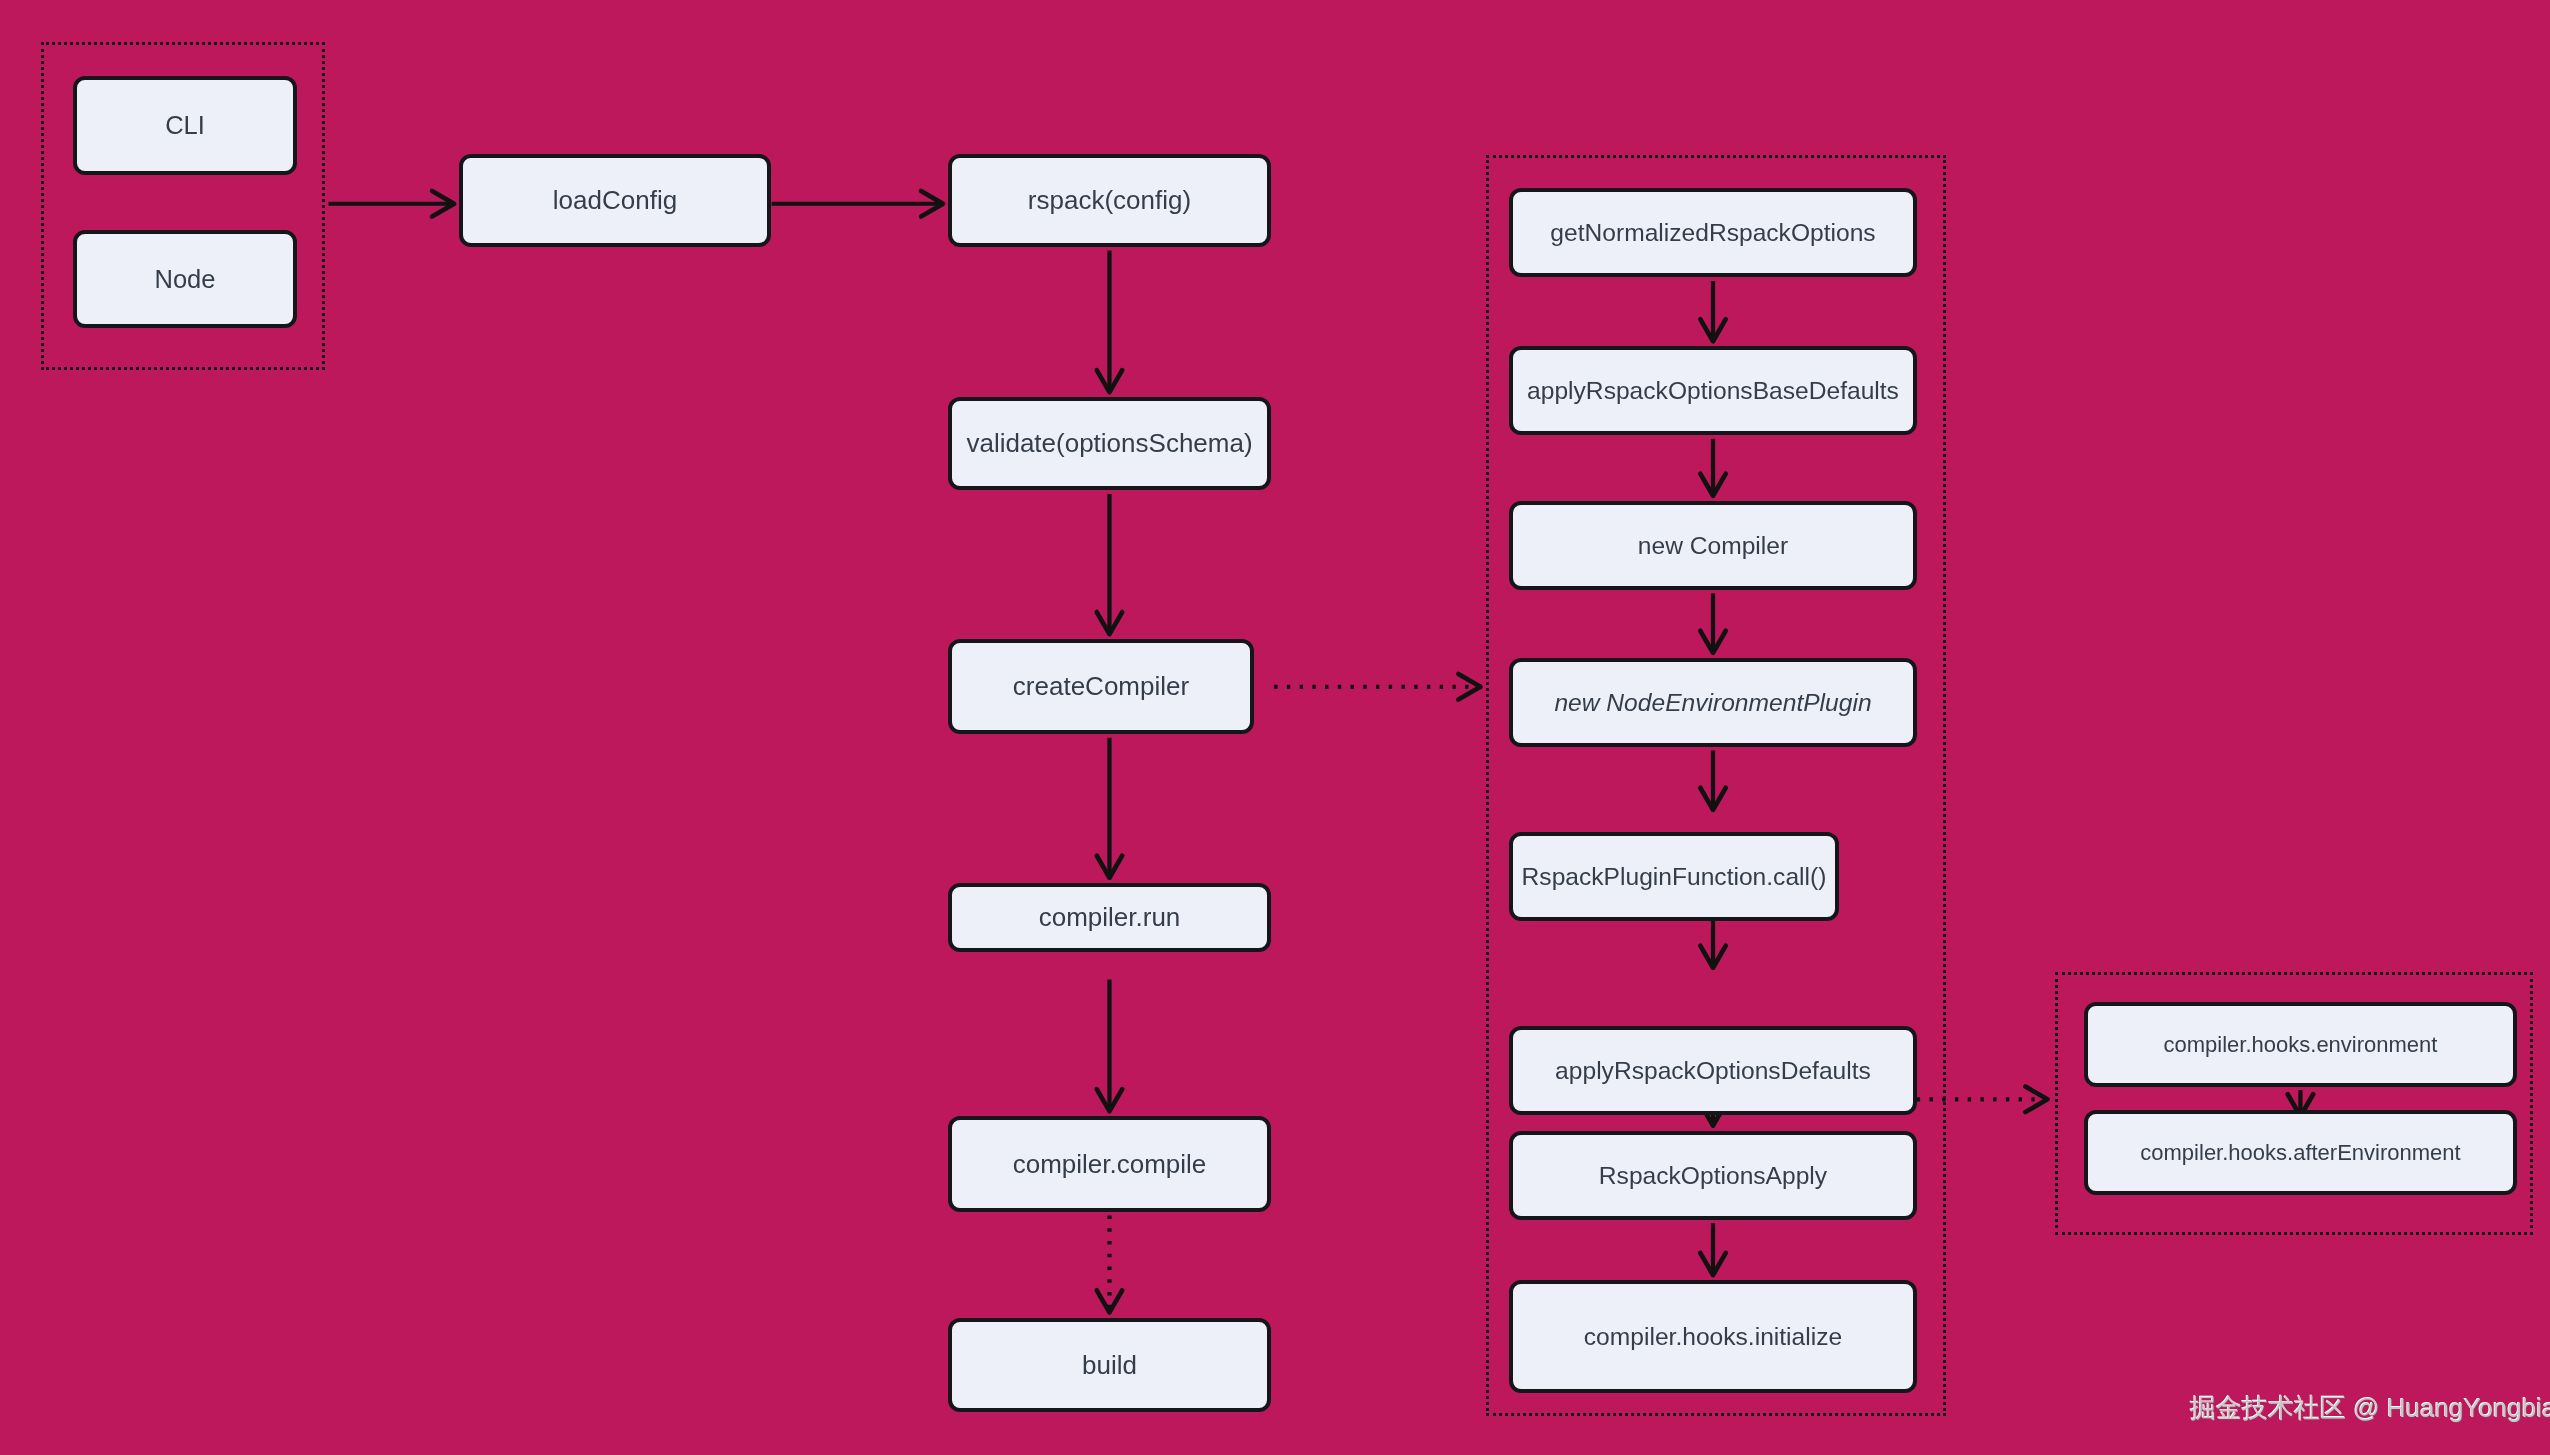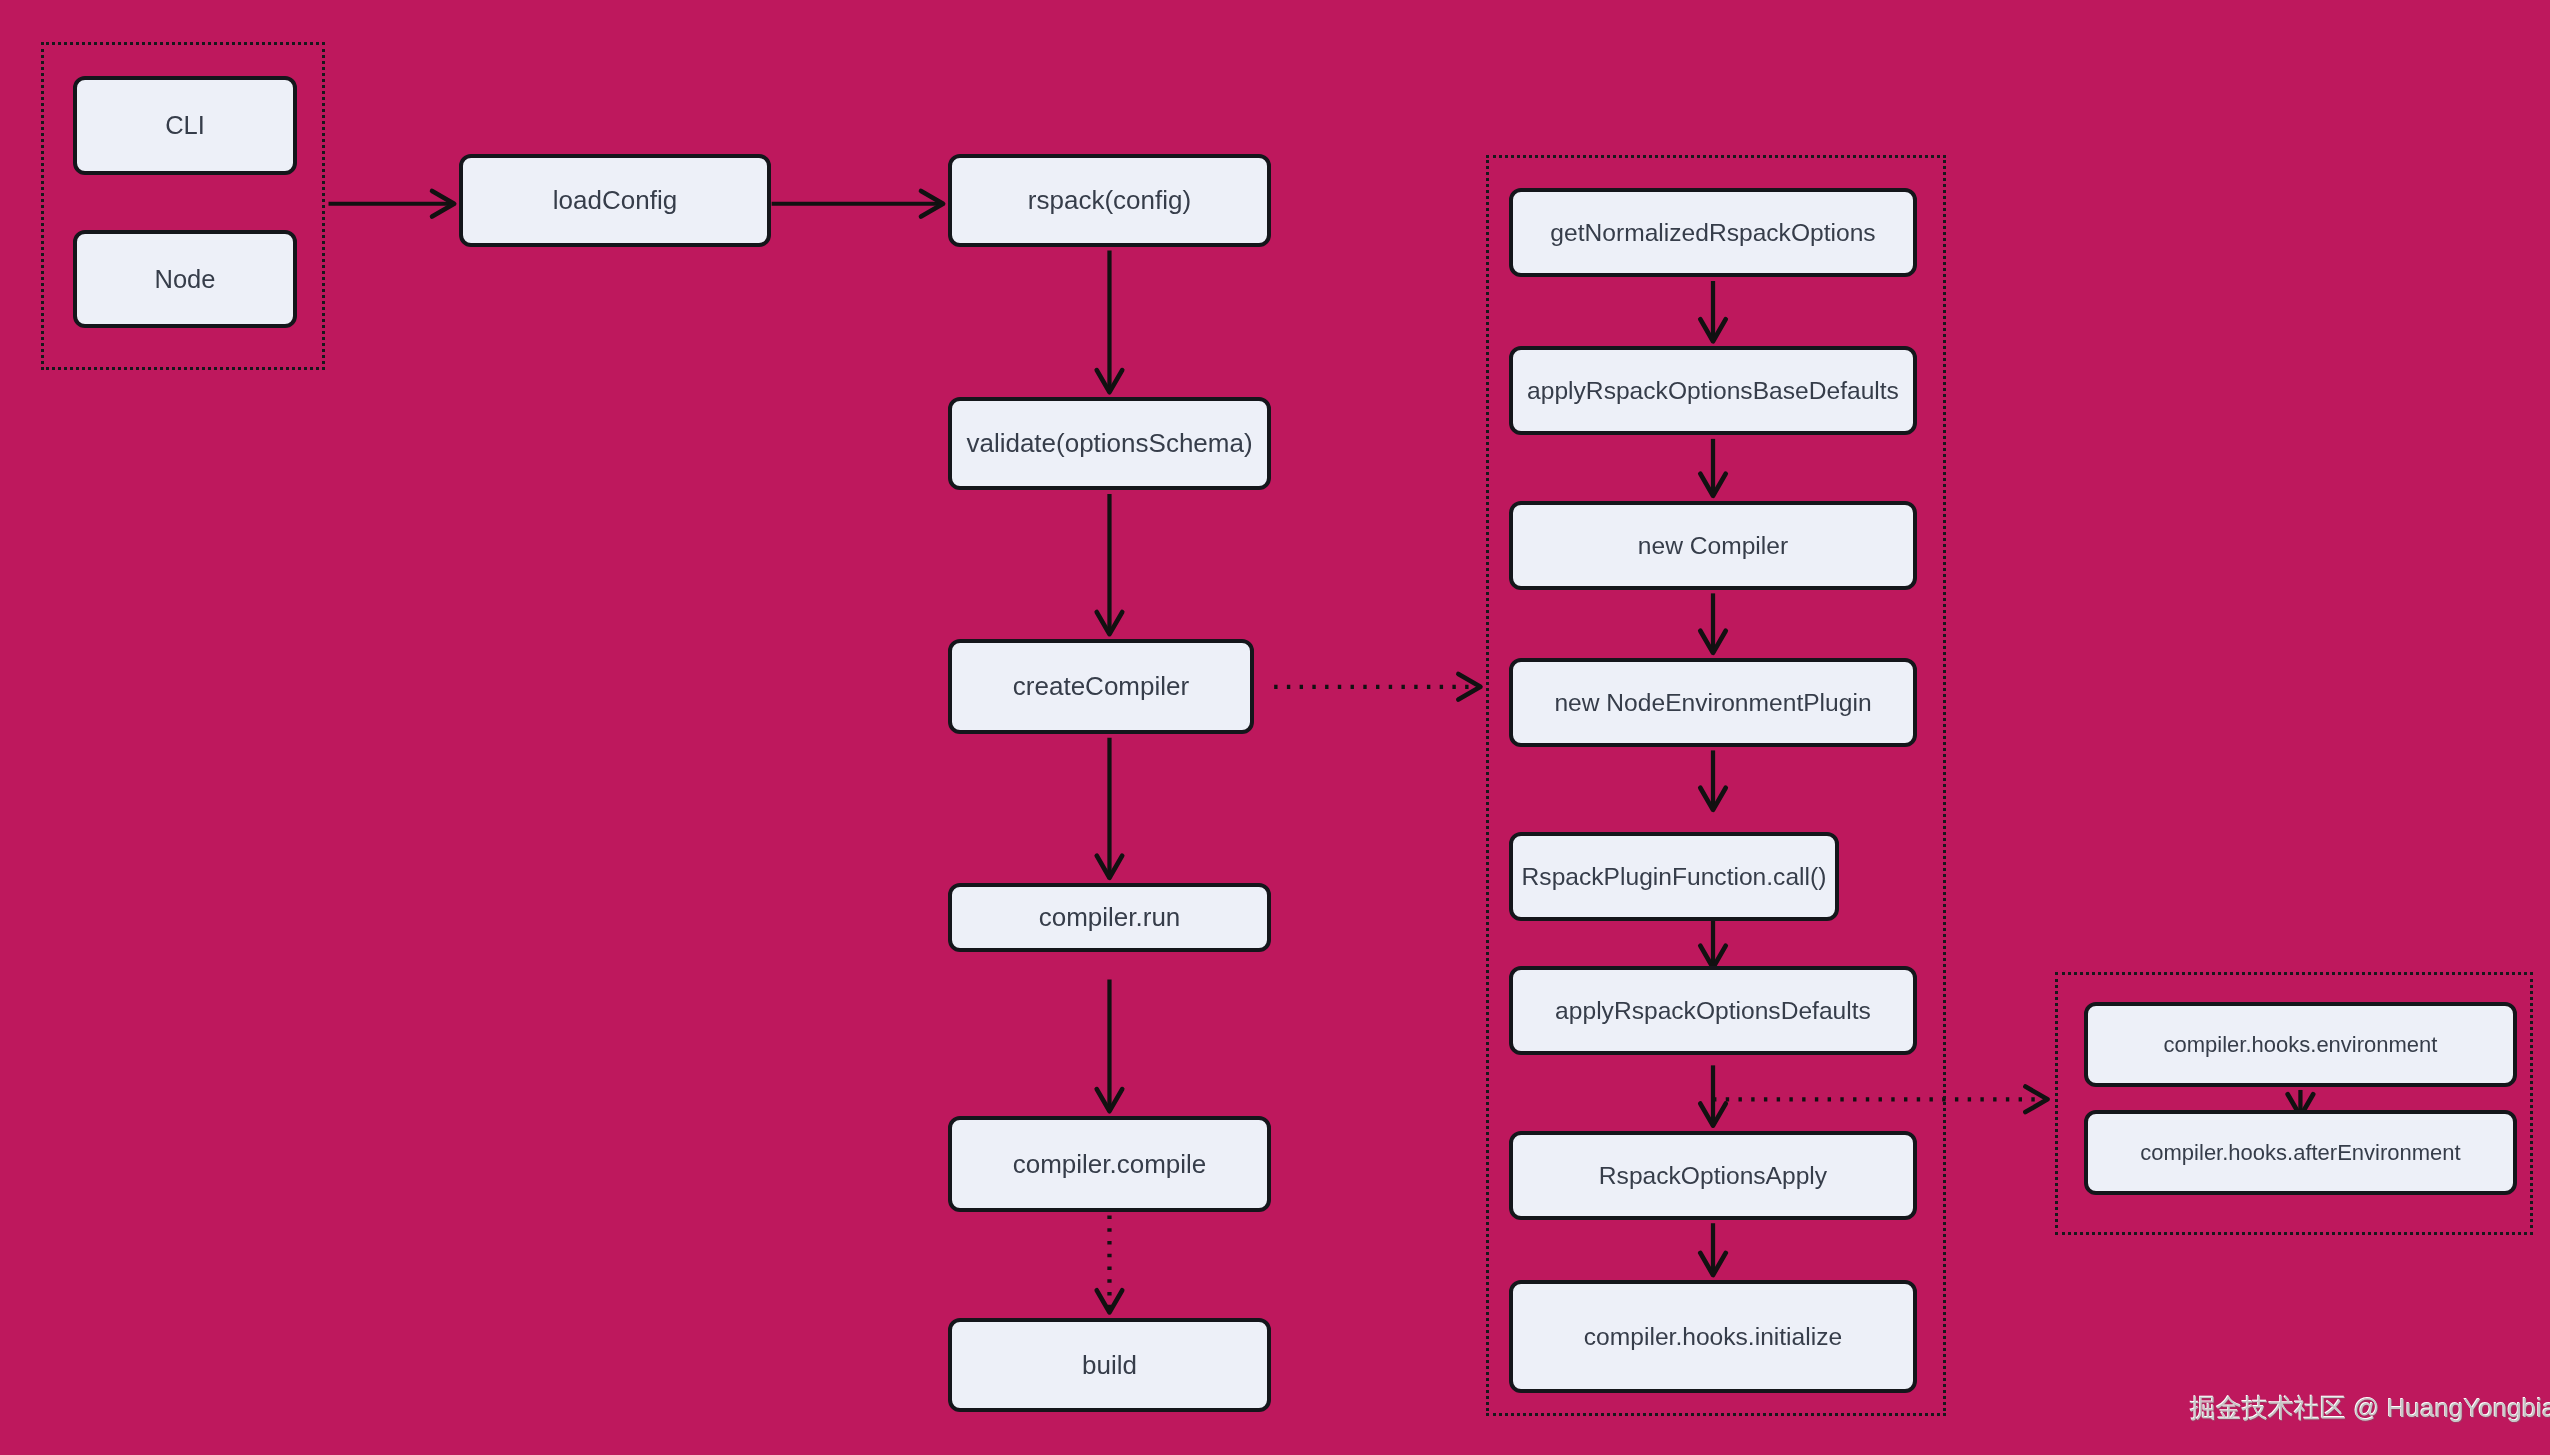--- a/index.html
+++ b/index.html
@@ -133,27 +133,27 @@
 
   <div class="node mid" style="left:1509px; top:188px; width:408px; height:89px;">
     <span>getNormalizedRspackOptions</span>
   </div>
   <div class="node mid" style="left:1509px; top:346px; width:408px; height:89px;">
     <span>applyRspackOptionsBaseDefaults</span>
   </div>
   <div class="node mid" style="left:1509px; top:501px; width:408px; height:89px;text-align:center;">
     <span>new Compiler</span>
   </div>
-  <div class="node mid" style="left:1509px; top:658px; width:408px; height:89px;">
+  <div class="node mid" style="left:1509px; top:658px; width:408px; height:89px;font-style:italic;">
     <span>new NodeEnvironmentPlugin</span>
   </div>
   <div class="node mid" style="left:1509px; top:832px; width:330px; height:89px;">
     <span>RspackPluginFunction.call()</span>
   </div>
-  <div class="node mid" style="left:1509px; top:966px; width:408px; height:89px;">
+  <div class="node mid" style="left:1509px; top:1026px; width:408px; height:89px;">
     <span>applyRspackOptionsDefaults</span>
   </div>
   <div class="node mid" style="left:1509px; top:1131px; width:408px; height:89px;">
     <span>RspackOptionsApply</span>
   </div>
   <div class="node mid" style="left:1509px; top:1280px; width:408px; height:113px;">
     <span>compiler.hooks.initialize</span>
   </div>
 
   <div class="group" style="left:2055px; top:972px; width:478px; height:263px;"></div>

